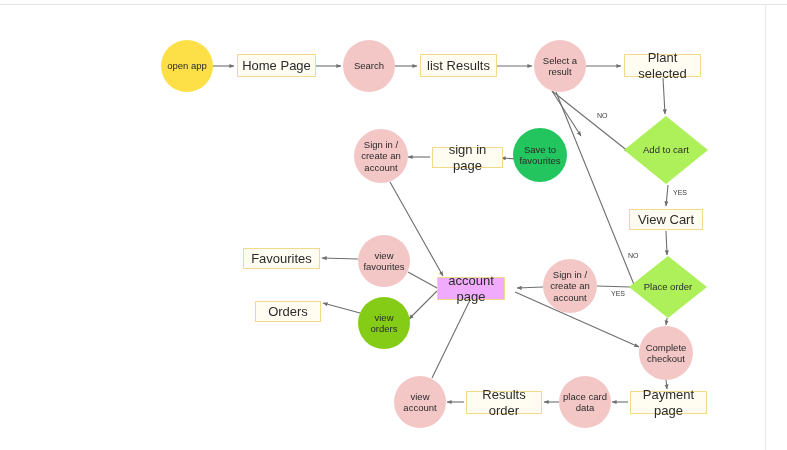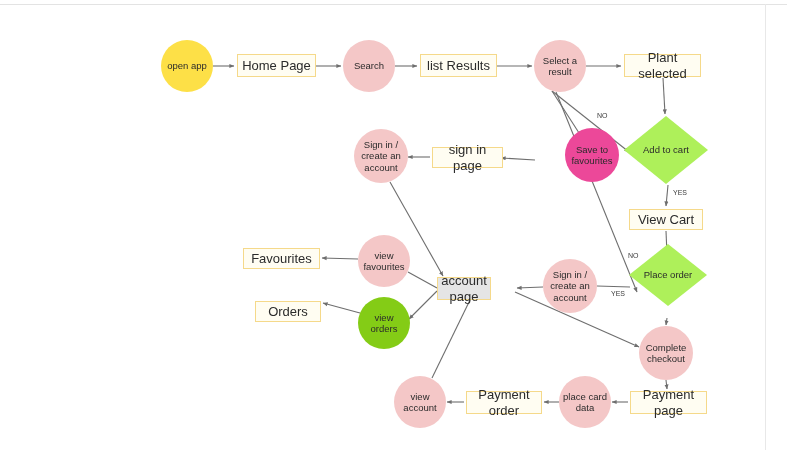--- a/index.html
+++ b/index.html
@@ -173,60 +173,60 @@
       </div>
       <div class="node diamond-wrap" style="left: 624px; top: 116px; width: 84px; height: 68px;">
         <svg class="diamond-shape" viewBox="0 0 100 100" preserveAspectRatio="none">
           <polygon points="50,0 100,50 50,100 0,50" fill="#aef05a"></polygon>
         </svg>
         <span class="diamond-label">Add to cart</span>
       </div>
       <div class="node box" style="left: 629px; top: 209px; width: 74px; height: 21px; background: rgb(255, 253, 242); border-color: rgb(245, 217, 138);">
         <span>View Cart</span>
       </div>
-      <div class="node diamond-wrap" style="left: 629px; top: 244px; width: 78px; height: 62px;">
+      <div class="node diamond-wrap" style="left: 629px; top: 256px; width: 78px; height: 62px;">
         <svg class="diamond-shape" viewBox="0 0 100 100" preserveAspectRatio="none">
           <polygon points="50,0 100,50 50,100 0,50" fill="#aef05a"></polygon>
         </svg>
         <span class="diamond-label">Place order</span>
       </div>
       <div class="node circle" style="left: 639px; top: 326px; width: 54px; height: 54px; background: rgb(244, 199, 199);">
         <span>Complete<br>checkout</span>
       </div>
       <div class="node box" style="left: 630px; top: 391px; width: 77px; height: 23px; background: rgb(255, 253, 242); border-color: rgb(245, 217, 138);">
         <span>Payment page</span>
       </div>
       <div class="node circle" style="left: 559px; top: 376px; width: 52px; height: 52px; background: rgb(244, 199, 199);">
         <span>place card<br>data</span>
       </div>
       <div class="node box" style="left: 466px; top: 391px; width: 76px; height: 23px; background: rgb(255, 253, 242); border-color: rgb(245, 217, 138);">
-        <span>Payment order</span>
+        <span>Results order</span>
       </div>
       <div class="node circle" style="left: 394px; top: 376px; width: 52px; height: 52px; background: rgb(244, 199, 199);">
         <span>view<br>account</span>
       </div>
-      <div class="node box" style="left: 437px; top: 277px; width: 54px; height: 23px; background: #e5e5e5; border-color: rgb(245, 217, 138);">
+      <div class="node box" style="left: 437px; top: 277px; width: 68px; height: 23px; background: #f0abfc; border-color: rgb(245, 217, 138);">
         <span>account page</span>
       </div>
       <div class="node circle" style="left: 543px; top: 259px; width: 54px; height: 54px; background: rgb(244, 199, 199);">
         <span>Sign in /<br>create an<br>account</span>
       </div>
       <div class="node circle" style="left: 358px; top: 235px; width: 52px; height: 52px; background: rgb(244, 199, 199);">
         <span>view<br>favourites</span>
       </div>
       <div class="node box" style="left: 243px; top: 248px; width: 77px; height: 21px; background: rgb(255, 253, 242); border-color: rgb(245, 217, 138);">
         <span>Favourites</span>
       </div>
       <div class="node circle" style="left: 358px; top: 297px; width: 52px; height: 52px; background: #84cc16;">
         <span>view orders</span>
       </div>
       <div class="node box" style="left: 255px; top: 301px; width: 66px; height: 21px; background: rgb(255, 253, 242); border-color: rgb(245, 217, 138);">
         <span>Orders</span>
       </div>
-      <div class="node circle" style="left: 565px; top: 128px; width: 54px; height: 54px; background: #ec4899;">
+      <div class="node circle" style="left: 513px; top: 128px; width: 54px; height: 54px; background: #22c55e;">
         <span>Save to<br>favourites</span>
       </div>
       <div class="node box" style="left: 432px; top: 147px; width: 71px; height: 21px; background: rgb(255, 253, 242); border-color: rgb(245, 217, 138);">
         <span>sign in page</span>
       </div>
       <div class="node circle" style="left: 354px; top: 129px; width: 54px; height: 54px; background: rgb(244, 199, 199);">
         <span>Sign in /<br>create an<br>account</span>
       </div>
     </div>
 

